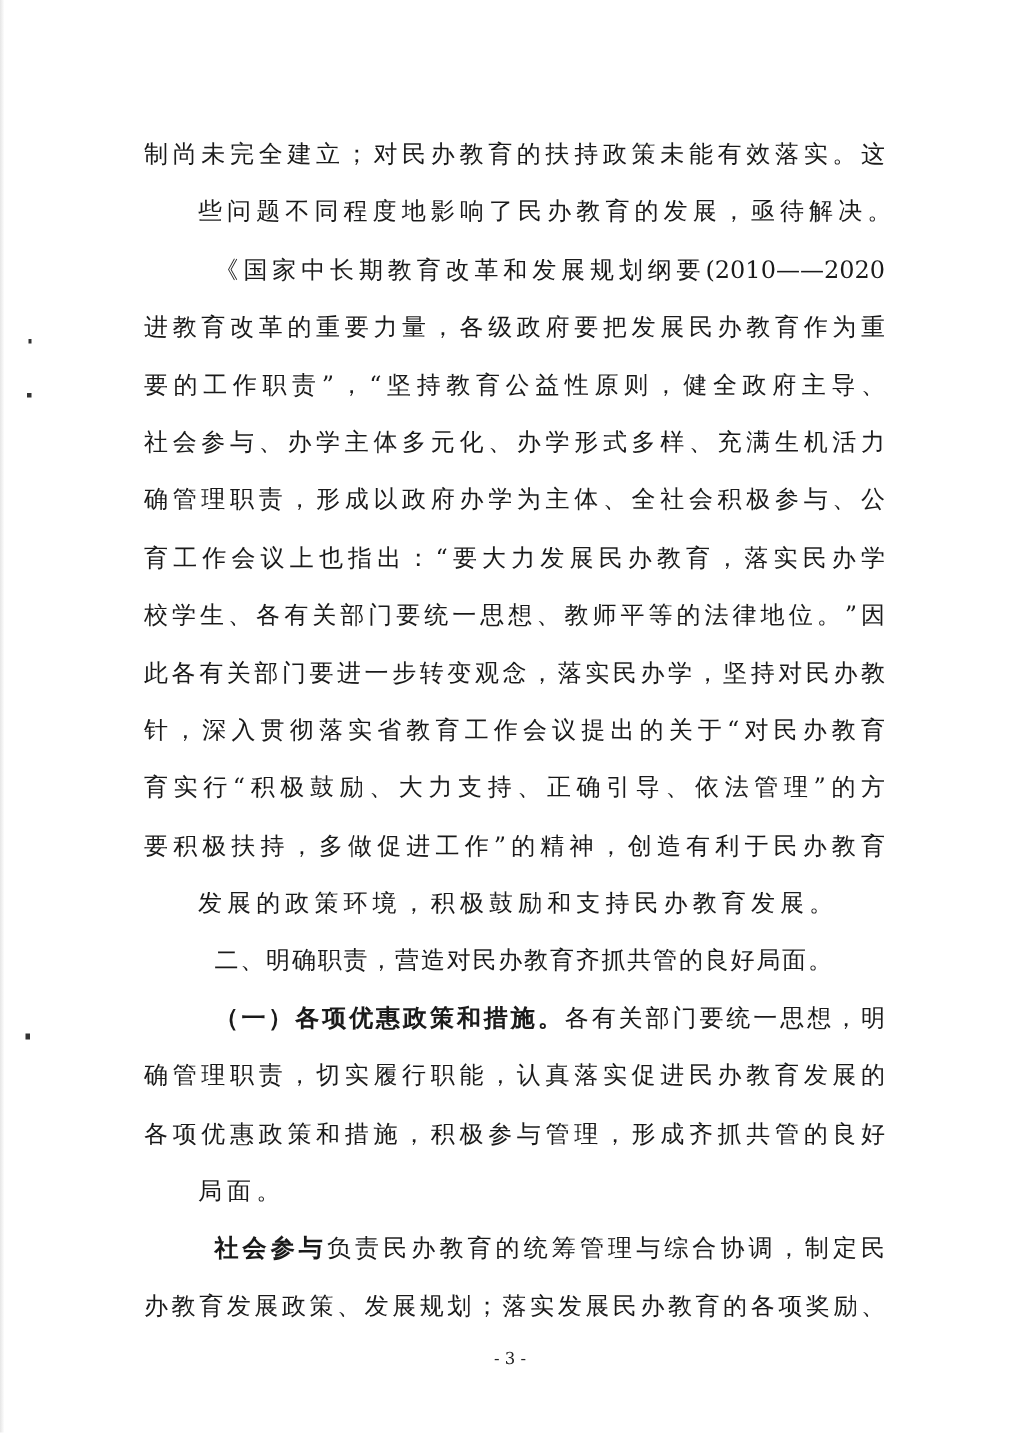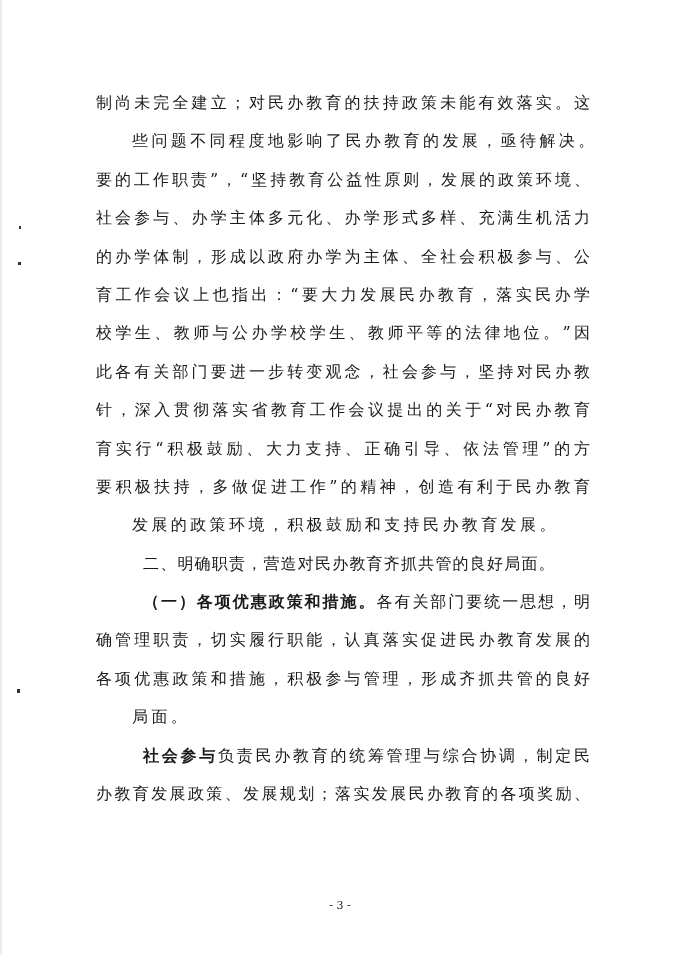--- a/index.html
+++ b/index.html
@@ -83,26 +83,28 @@
 <div class="page">
   <div class="left-edge"></div>
 
   <div class="mark" style="left:19px; top:226px; width:2px; height:3px;"></div>
   <div class="mark" style="left:18px; top:262px; width:3px; height:3px;"></div>
   <div class="mark" style="left:17px; top:689px; width:3px; height:4px;"></div>
 
   <div class="text-block">
     <div class="line">制尚未完全建立；对民办教育的扶持政策未能有效落实。这</div>
     <div class="line last">些问题不同程度地影响了民办教育的发展，亟待解决。</div>
-    <div class="line">要的工作职责”，“坚持教育公益性原则，发展的政策环境、</div>
+    <div class="line indent">《国家中长期教育改革和发展规划纲要(2010——2020</div>
+    <div class="line">进教育改革的重要力量，各级政府要把发展民办教育作为重</div>
+    <div class="line">要的工作职责”，“坚持教育公益性原则，健全政府主导、</div>
     <div class="line">社会参与、办学主体多元化、办学形式多样、充满生机活力</div>
-    <div class="line">的办学体制，形成以政府办学为主体、全社会积极参与、公</div>
+    <div class="line">确管理职责，形成以政府办学为主体、全社会积极参与、公</div>
     <div class="line">育工作会议上也指出：“要大力发展民办教育，落实民办学</div>
-    <div class="line">校学生、教师与公办学校学生、教师平等的法律地位。”因</div>
-    <div class="line">此各有关部门要进一步转变观念，社会参与，坚持对民办教</div>
+    <div class="line">校学生、各有关部门要统一思想、教师平等的法律地位。”因</div>
+    <div class="line">此各有关部门要进一步转变观念，落实民办学，坚持对民办教</div>
     <div class="line">针，深入贯彻落实省教育工作会议提出的关于“对民办教育</div>
     <div class="line">育实行“积极鼓励、大力支持、正确引导、依法管理”的方</div>
     <div class="line">要积极扶持，多做促进工作”的精神，创造有利于民办教育</div>
     <div class="line last">发展的政策环境，积极鼓励和支持民办教育发展。</div>
     <div class="line heading">二、明确职责，营造对民办教育齐抓共管的良好局面。</div>
     <div class="line indent">
       <span class="bold-lead">（一）各项优惠政策和措施。</span><span>各有关部门要统一思想，明</span>
     </div>
     <div class="line">确管理职责，切实履行职能，认真落实促进民办教育发展的</div>
     <div class="line">各项优惠政策和措施，积极参与管理，形成齐抓共管的良好</div>

